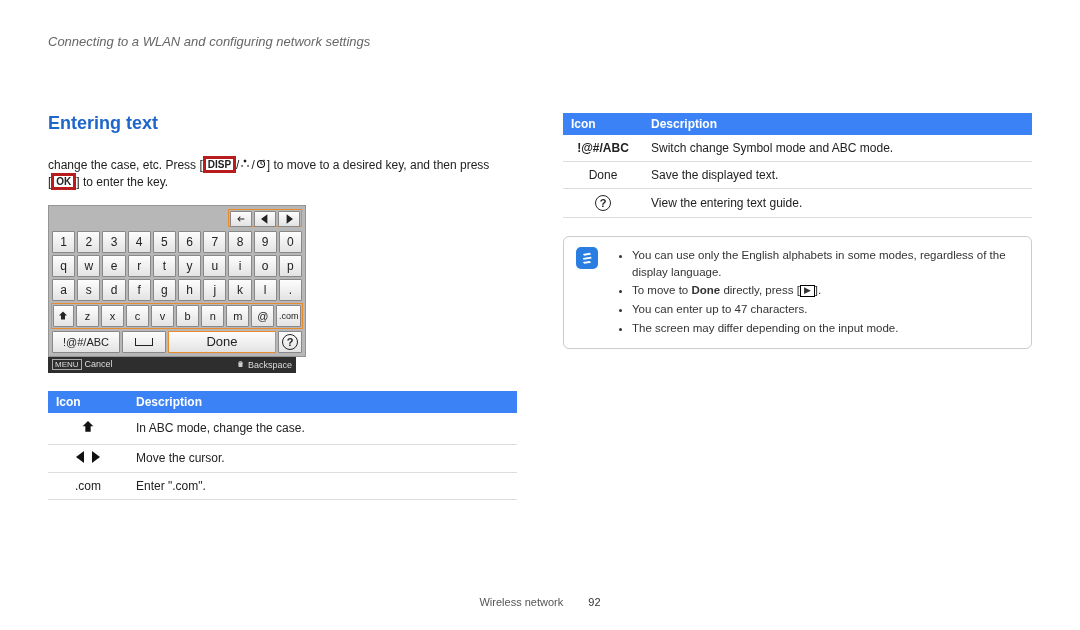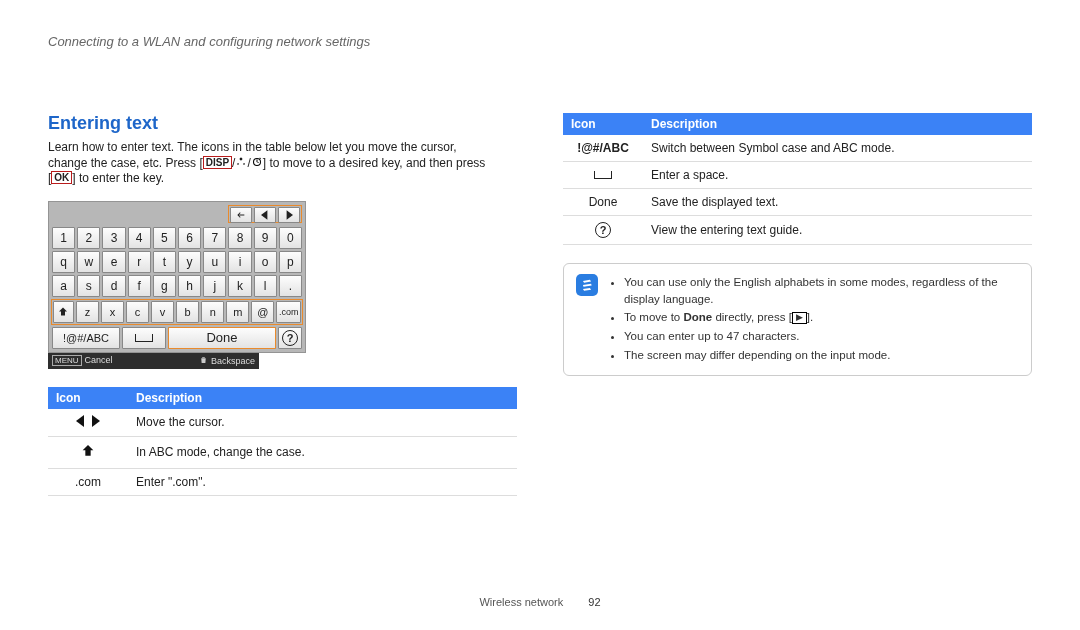--- a/index.html
+++ b/index.html
@@ -26,21 +26,21 @@
   .col { flex: 1; min-width: 0; }
   .section-title {
     color: #1e66c9;
     font-size: 18px;
     font-weight: 600;
     margin-bottom: 6px;
   }
   .para { font-size: 12px; line-height: 1.3; color: #222; }
   .inline-badge {
     display: inline-block;
-    border: 1px solid #b91c1c;
+    border: 3px solid #b91c1c;
     padding: 0 2px;
     font-size: 10px;
     font-weight: 700;
     line-height: 1.1;
     vertical-align: 1px;
   }
   .inline-icon { display: inline-block; vertical-align: -1px; }
 
   
   .keyboard {
@@ -113,21 +113,21 @@
   }
   .kb-footer .tag {
     display: inline-block;
     border: 1px solid #aaa;
     color: #ddd;
     padding: 0 2px;
     font-size: 8px;
     margin-right: 3px;
   }
   .kb-footer .bks-icon { display: inline-block; margin-right: 3px; vertical-align: -1px; }
-  .kb-footer-wrap { width: 211px; }
+  .kb-footer-wrap { width: 248px; }
 
   
   table.icon-table {
     width: 100%;
     border-collapse: collapse;
     margin-top: 18px;
     font-size: 12px;
   }
   .col-right table.icon-table { margin-top: 0; }
   table.icon-table thead th {
@@ -165,21 +165,21 @@
     margin-top: 18px;
     background: #fff;
   }
   .note-icon {
     width: 22px; height: 22px; flex: 0 0 22px;
     border-radius: 5px;
     background: #2a7de1;
     display: flex; align-items: center; justify-content: center;
   }
   .note-box ul { list-style: disc; padding-left: 16px; font-size: 11.5px; line-height: 1.45; color: #333; }
-  .note-box li { margin-bottom: 2px; }
+  .note-box li { margin-bottom: 2px; margin-left: 8px; }
   .note-box .play-badge {
     display:inline-block; border:1px solid #000; padding:0 3px; font-size:9px; line-height:1.1; vertical-align:1px;
   }
 
   
   .page-footer {
     position: absolute;
     bottom: 22px;
     left: 0; right: 0;
     text-align: center;
@@ -191,21 +191,21 @@
 </head>
 <body>
 
 <div class="breadcrumb">Connecting to a WLAN and configuring network settings</div>
 
 <div class="columns">
 
   <div class="col">
     <div class="section-title">Entering text</div>
     <p class="para">
-      <span>Learn how to enter text. The icons in the table below let you move the cursor,</span><br>
+      <br>
       <span>change the case, etc. Press [</span><span class="inline-badge">DISP</span>/<svg class="inline-icon" width="12" height="12" viewBox="0 0 24 24">
           <path fill="#000" d="M12 2c.8 2 2 3.2 4 4-2 .8-3.2 2-4 4-.8-2-2-3.2-4-4 2-.8 3.2-2 4-4zM6 14c1 .5 1.5 1 2 2-1 .5-1.5 1-2 2-.5-1-1-1.5-2-2 1-.5 1.5-1 2-2zm12 0c1 .5 1.5 1 2 2-1 .5-1.5 1-2 2-.5-1-1-1.5-2-2 1-.5 1.5-1 2-2z"></path>
         </svg>/<svg class="inline-icon" width="12" height="12" viewBox="0 0 24 24">
           <path fill="#000" d="M12 4a8 8 0 108 8 8 8 0 00-8-8zm0 2a6 6 0 11-6 6 6 6 0 016-6zm1 1h-2v5l4 2 .9-1.6L13 12z"></path>
           <path fill="#000" d="M16.5 4.5l1.4-1.4 2 2-1.4 1.4z"></path>
         </svg><span>] to move to a desired key, and then press</span><br>
       <span>[</span><span class="inline-badge">OK</span><span>] to enter the key.</span>
     </p>
 
     <div class="keyboard">
@@ -304,62 +304,58 @@
 
     <table class="icon-table">
       <thead>
         <tr>
           <th>Icon</th>
           <th>Description</th>
         </tr>
       </thead>
       <tbody>
         <tr>
+          <td class="icon-cell"><svg width="16" height="16" viewBox="0 0 24 24">
+                <path fill="#111" d="M12 3l8 8h-4v8h-8v-8H4z"></path>
+              </svg></td>
+          <td>In ABC mode, change the case.</td>
+        </tr>
+        <tr>
           <td class="icon-cell">
             <span class="arrows-pair">
               <svg width="10" height="12" viewBox="0 0 10 12">
                   <path fill="#111" d="M8 0L0 6l8 6z"></path>
                 </svg>
               <svg width="10" height="12" viewBox="0 0 10 12">
                   <path fill="#111" d="M2 0l8 6-8 6z"></path>
                 </svg>
             </span>
           </td>
           <td>Move the cursor.</td>
         </tr>
         <tr>
-          <td class="icon-cell"><svg width="16" height="16" viewBox="0 0 24 24">
-                <path fill="#111" d="M12 3l8 8h-4v8h-8v-8H4z"></path>
-              </svg></td>
-          <td>In ABC mode, change the case.</td>
-        </tr>
-        <tr>
           <td class="icon-cell">.com</td>
           <td>Enter ".com".</td>
         </tr>
       </tbody>
     </table>
   </div>
 
   <div class="col col-right">
     <table class="icon-table">
       <thead>
         <tr>
           <th>Icon</th>
           <th>Description</th>
         </tr>
       </thead>
       <tbody>
         <tr>
           <td class="icon-cell" style="font-weight:600">!@#/ABC</td>
-          <td>Switch between Symbol case and ABC mode.</td>
-        </tr>
-        <tr>
-          <td class="icon-cell"><span class="space-glyph"></span></td>
-          <td>Enter a space.</td>
+          <td>Switch change Symbol mode and ABC mode.</td>
         </tr>
         <tr>
           <td class="icon-cell">Done</td>
           <td>Save the displayed text.</td>
         </tr>
         <tr>
           <td class="icon-cell"><span class="help-glyph">?</span></td>
           <td>View the entering text guide.</td>
         </tr>
       </tbody>

